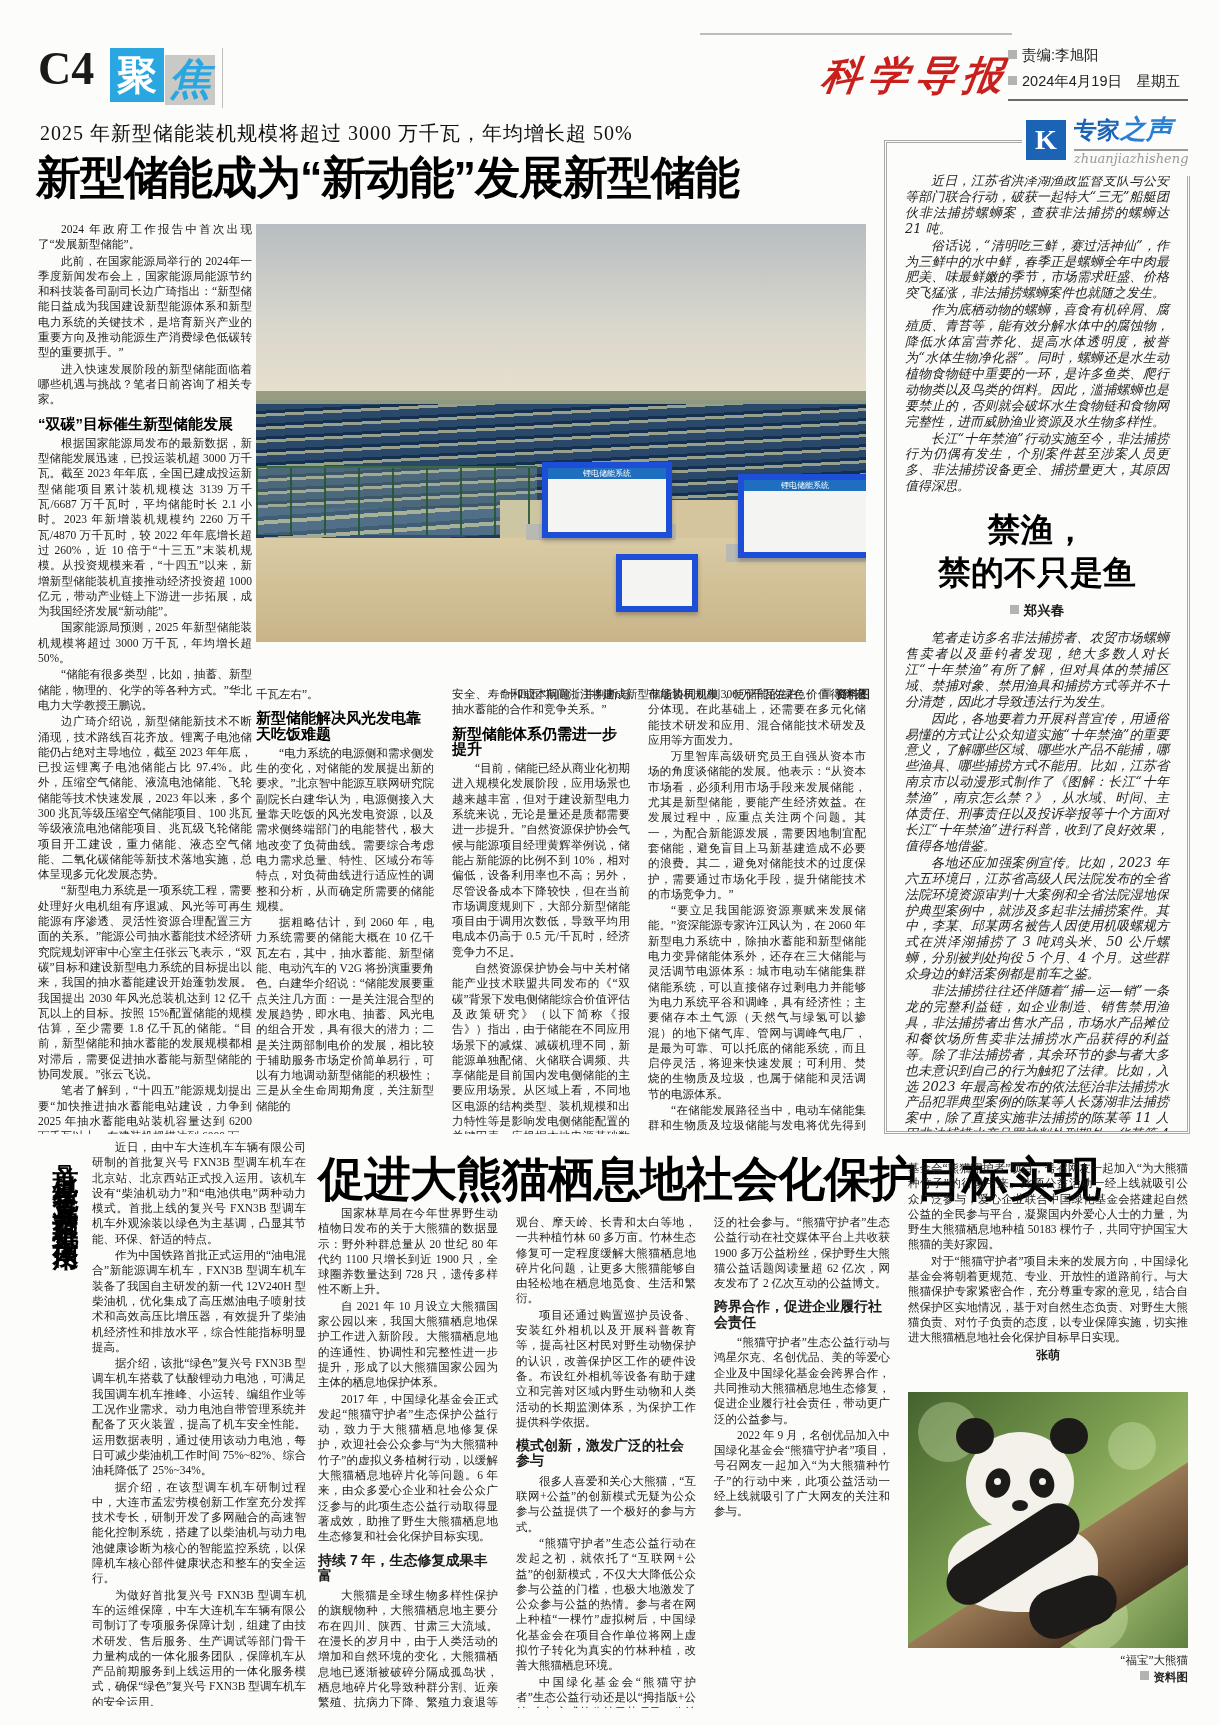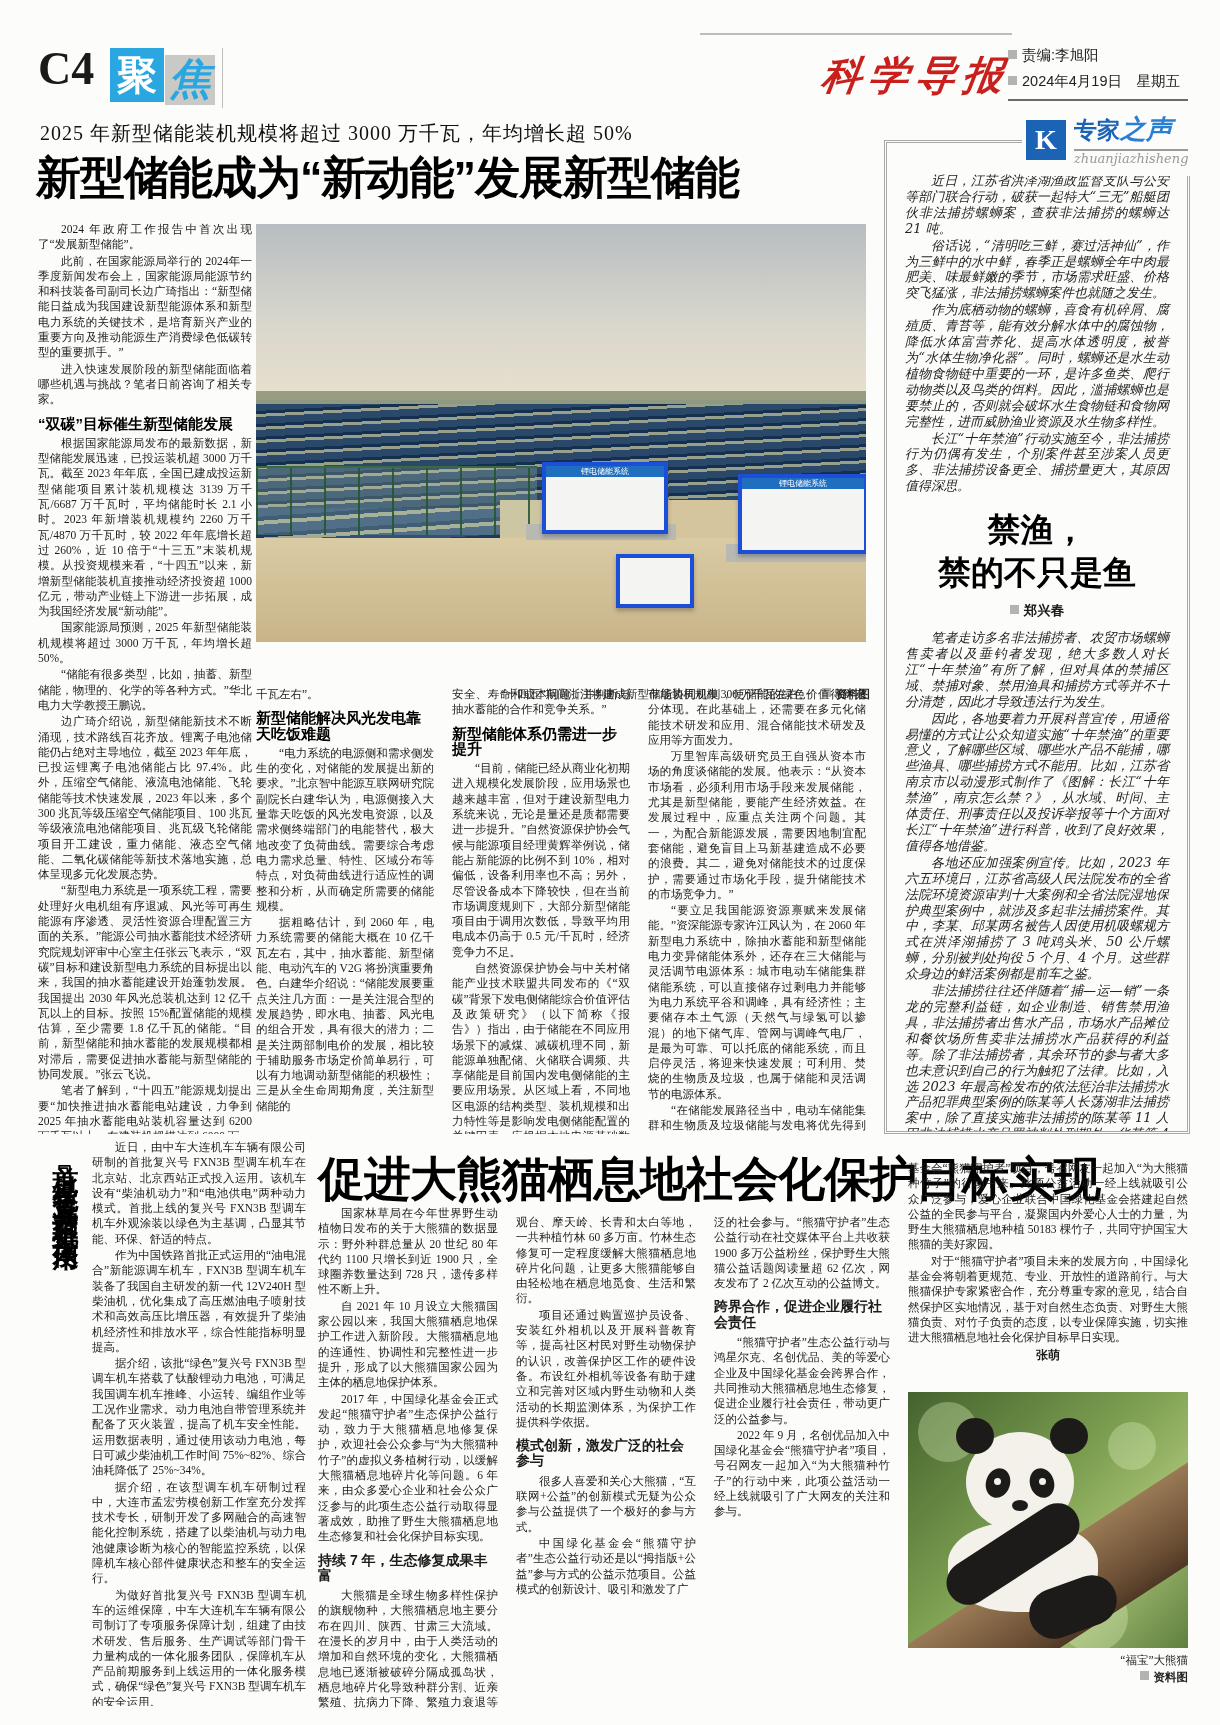--- a/index.html
+++ b/index.html
@@ -37,21 +37,21 @@
   .sky{position:absolute;left:0;top:0;width:100%;height:42%;background:linear-gradient(#b7bdc0,#d8d6cc 55%,#e9e0cc);}
   .treeline{position:absolute;left:0;top:40%;width:100%;height:3%;background:#73805f;opacity:.7;}
   .panels{position:absolute;left:0;top:43%;width:100%;height:32%;
           background:repeating-linear-gradient(177deg,#2a4869 0 7px,#15304f 7px 10px,#97a08c 10px 13px);}
   .panels2{position:absolute;left:0;top:68%;width:46%;height:12%;
           background:repeating-linear-gradient(176deg,#31517a 0 9px,#1a3a5e 9px 13px,#a3a890 13px 17px);}
   .sand{position:absolute;left:0;top:75%;width:100%;height:25%;background:linear-gradient(#d9cba4,#c9b489);}
   .sand2{position:absolute;left:40%;top:66%;width:60%;height:14%;background:#d5c59c;}
   .fence{position:absolute;left:0;top:58%;width:46%;height:16%;
          background:repeating-linear-gradient(90deg,rgba(40,90,50,.9) 0 2px,rgba(180,200,180,.25) 2px 34px);border-top:2px solid #3a6b40;}
-  .cab{position:absolute;background:#f4f5f2;border:4px solid #1d4ed8;box-shadow:0 3px 4px rgba(60,60,50,.35);}
+  .cab{position:absolute;background:#f4f5f2;border:6px solid #1d4ed8;box-shadow:0 3px 4px rgba(60,60,50,.35);}
   .cab .hdr{height:11px;background:#1f6fc0;color:#fff;font-size:8px;line-height:11px;text-align:center;
             font-family:"Liberation Sans",sans-serif;overflow:hidden;white-space:nowrap;}
   .pad{position:absolute;background:#b9b9b4;}
   #cap1{left:396px;top:647px;width:474px;font-size:11.5px;text-align:right;color:#222;margin-top:40px;}
   #cap1 b{font-family:"Liberation Sans",sans-serif;}
   #colA{left:256px;top:678px;width:178px;height:456px;}
   #colB{left:452px;top:678px;width:178px;height:456px;}
   #colC{left:648px;top:678px;width:218px;height:456px;}
   
   #expertbox{left:884px;top:140px;width:306px;height:994px;border:3px double #a8a8a5;box-sizing:border-box;
@@ -207,20 +207,21 @@
     <p class="p">2017 年，中国绿化基金会正式发起“熊猫守护者”生态保护公益行动，致力于大熊猫栖息地修复保护，欢迎社会公众参与“为大熊猫种竹子”的虚拟义务植树行动，以缓解大熊猫栖息地碎片化等问题。6 年来，由众多爱心企业和社会公众广泛参与的此项生态公益行动取得显著成效，助推了野生大熊猫栖息地生态修复和社会化保护目标实现。</p>
     <div class="psub">持续 7 年，生态修复成果丰富</div>
     <p class="p">大熊猫是全球生物多样性保护的旗舰物种，大熊猫栖息地主要分布在四川、陕西、甘肃三大流域。在漫长的岁月中，由于人类活动的增加和自然环境的变化，大熊猫栖息地已逐渐被破碎分隔成孤岛状，栖息地碎片化导致种群分割、近亲繁殖、抗病力下降、繁殖力衰退等问题的出现。</p>
 
   </div>
   <div class="col bodytxt serif" id="pcol2">
     <p class="pc">观台、摩天岭、长青和太白等地，一共种植竹林 60 多万亩。竹林生态修复可一定程度缓解大熊猫栖息地碎片化问题，让更多大熊猫能够自由轻松地在栖息地觅食、生活和繁衍。</p>
     <p class="p">项目还通过购置巡护员设备、安装红外相机以及开展科普教育等，提高社区村民对野生动物保护的认识，改善保护区工作的硬件设备。布设红外相机等设备有助于建立和完善对区域内野生动物和人类活动的长期监测体系，为保护工作提供科学依据。</p>
     <div class="psub">模式创新，激发广泛的社会参与</div>
     <p class="p">很多人喜爱和关心大熊猫，“互联网+公益”的创新模式无疑为公众参与公益提供了一个极好的参与方式。</p>
+    <p class="p">“熊猫守护者”生态公益行动在发起之初，就依托了“互联网+公益”的创新模式，不仅大大降低公众参与公益的门槛，也极大地激发了公众参与公益的热情。参与者在网上种植“一棵竹”虚拟树后，中国绿化基金会在项目合作单位将网上虚拟竹子转化为真实的竹林种植，改善大熊猫栖息环境。</p>
     <p class="p">中国绿化基金会“熊猫守护者”生态公益行动还是以“拇指版+公益”参与方式的公益示范项目。公益模式的创新设计、吸引和激发了广</p>
   </div>
   <div class="col bodytxt serif" id="pcol3">
     <p class="pc">泛的社会参与。“熊猫守护者”生态公益行动在社交媒体平台上共收获 1900 多万公益粉丝，保护野生大熊猫公益话题阅读量超 62 亿次，网友发布了 2 亿次互动的公益博文。</p>
     <div class="psub">跨界合作，促进企业履行社会责任</div>
     <p class="p">“熊猫守护者”生态公益行动与鸿星尔克、名创优品、美的等爱心企业及中国绿化基金会跨界合作，共同推动大熊猫栖息地生态修复，促进企业履行社会责任，带动更广泛的公益参与。</p>
     <p class="p">2022 年 9 月，名创优品加入中国绿化基金会“熊猫守护者”项目，号召网友一起加入“为大熊猫种竹子”的行动中来，此项公益活动一经上线就吸引了广大网友的关注和参与。</p>
   </div>
   <div class="col bodytxt serif" id="pcol4">
     <p class="pc">基金会“熊猫守护者”项目，号召网友一起加入“为大熊猫种竹子”的行动中来。此项公益活动一经上线就吸引公众广泛参与，爱心企业联合中国绿化基金会搭建起自然公益的全民参与平台，凝聚国内外爱心人士的力量，为野生大熊猫栖息地种植 50183 棵竹子，共同守护国宝大熊猫的美好家园。</p>

